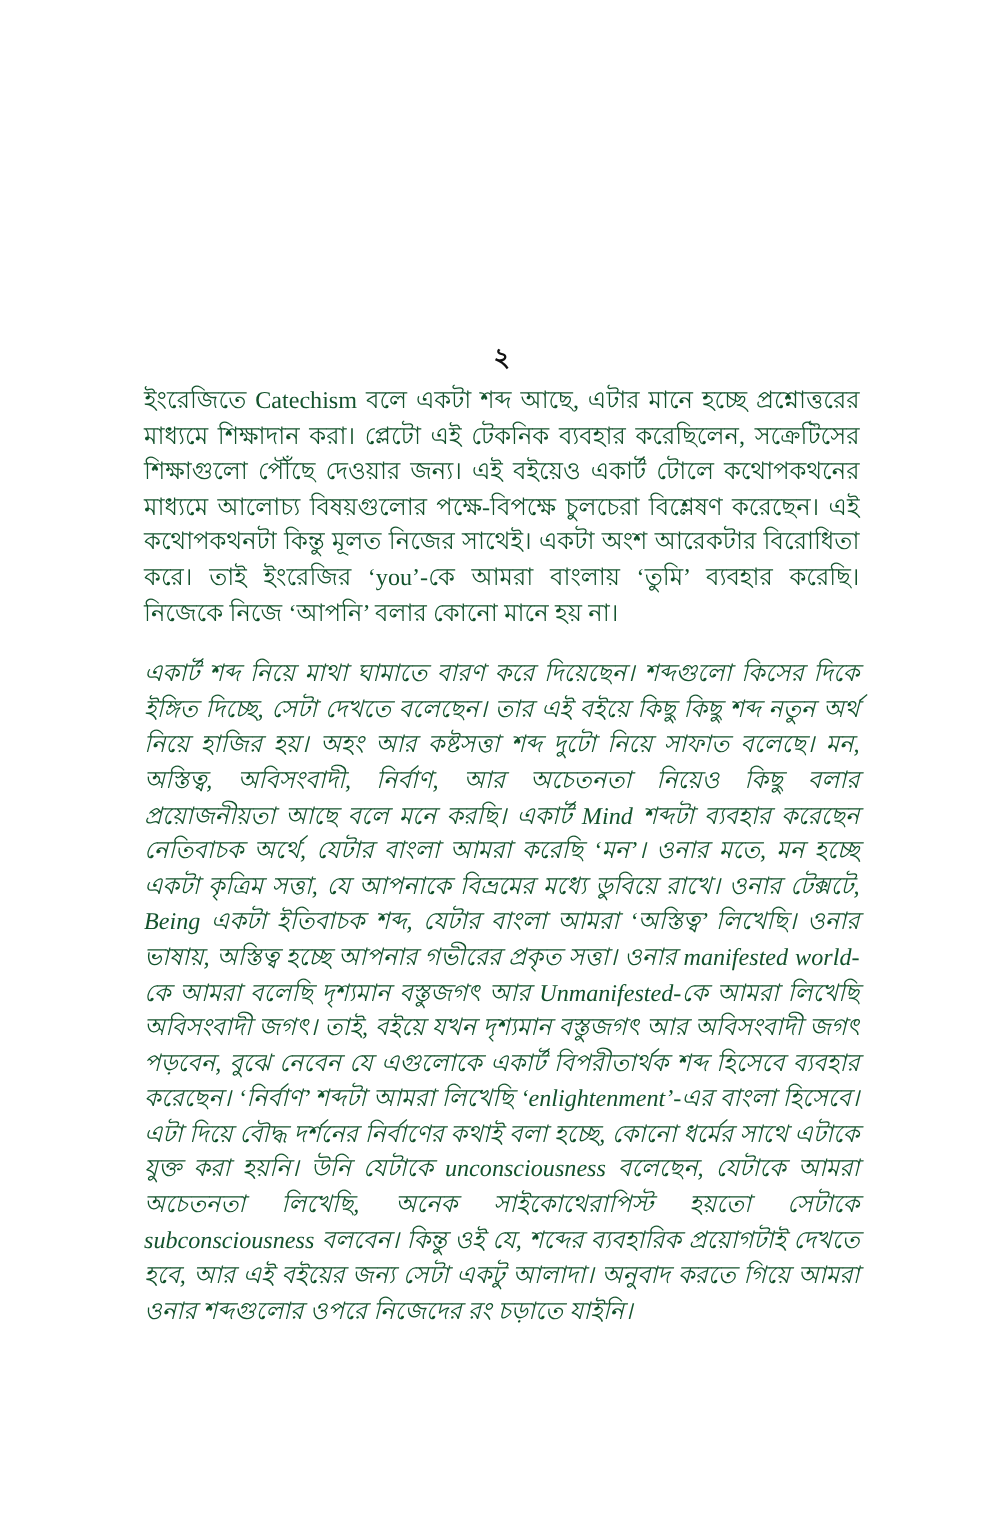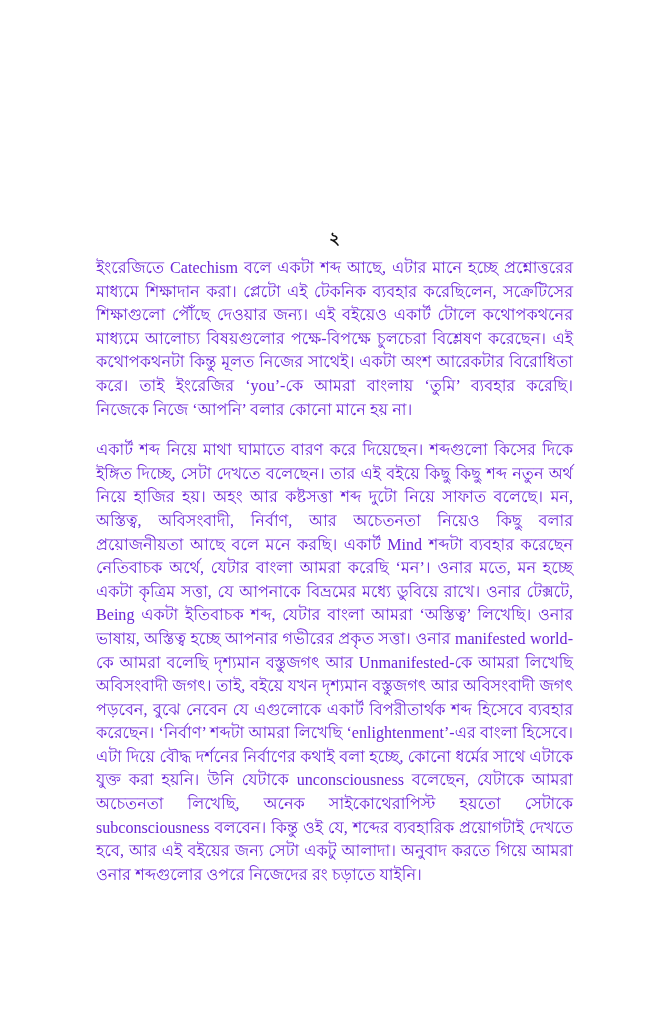--- a/index.html
+++ b/index.html
@@ -38,28 +38,29 @@
     margin: 0 0 6px 0;
     letter-spacing: 0;
   }
 
   .body-paragraph {
     margin: 0;
     font-size: 16.1px;
     line-height: 23.6px;
     text-align: justify;
     text-justify: inter-word;
-    color: #6d28d9;
+    color: #14532d;
     word-spacing: 0.2px;
     -webkit-hyphens: none;
     hyphens: none;
   }
 
   .body-paragraph + .body-paragraph {
     margin-top: 17px;
+    font-style: italic;
   }
 
   
   .body-paragraph {
     font-kerning: normal;
   }
 </style>
 </head>
 <body>
 

